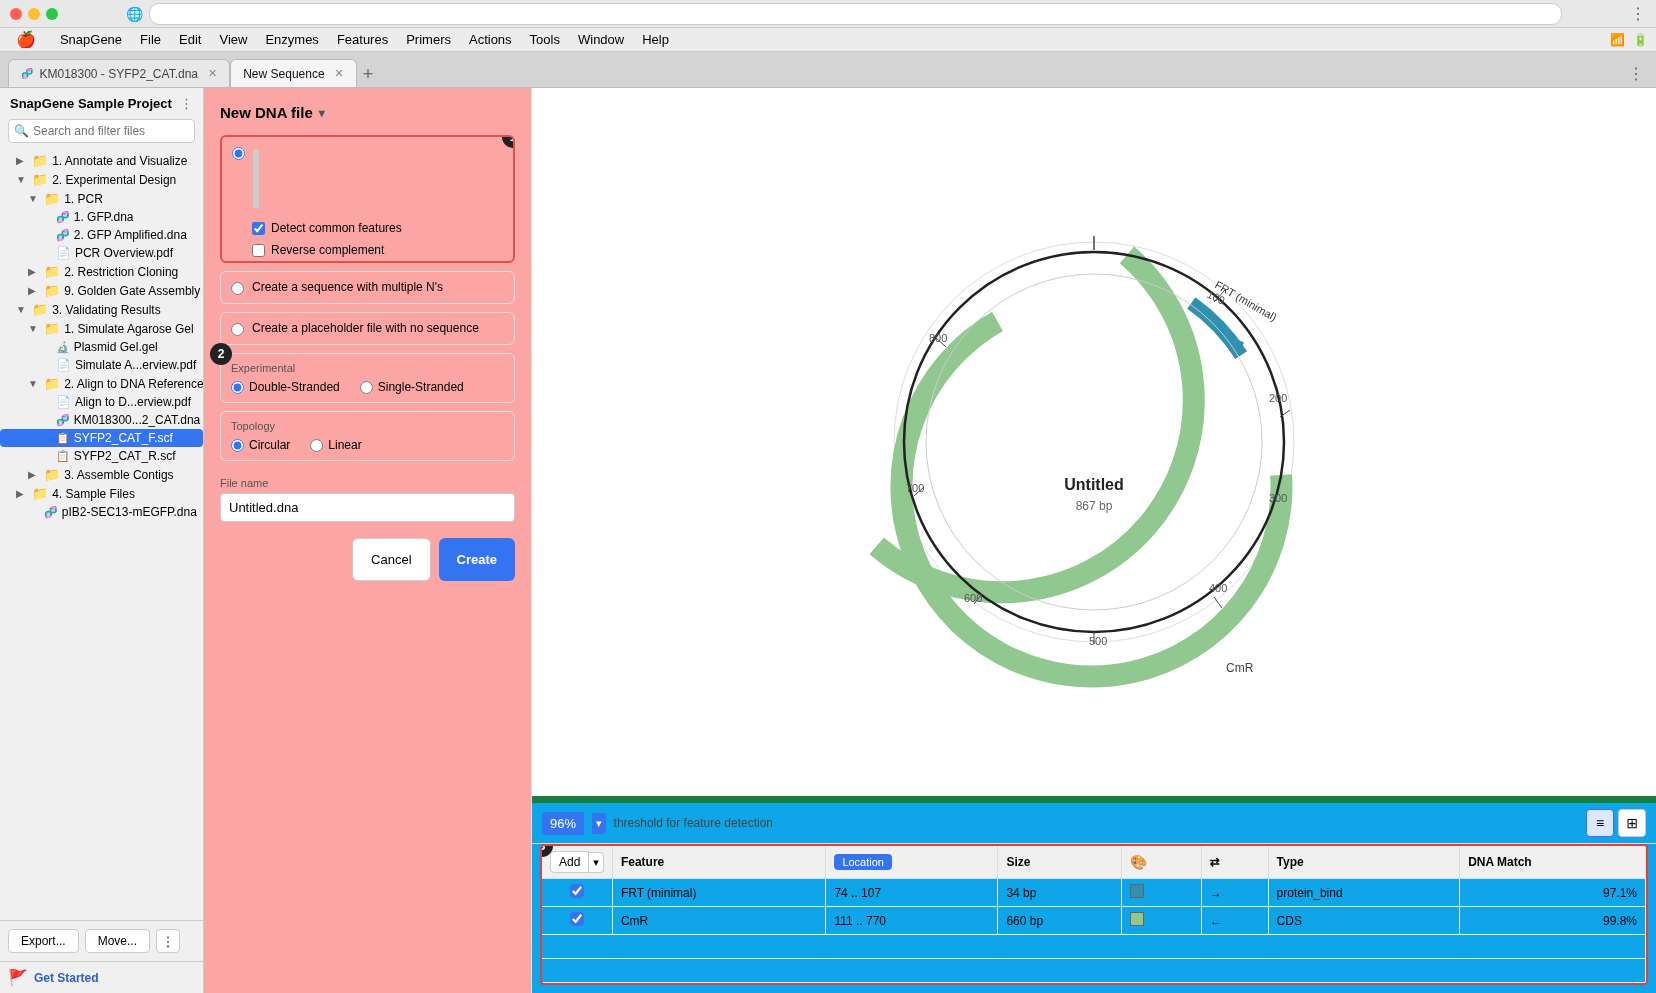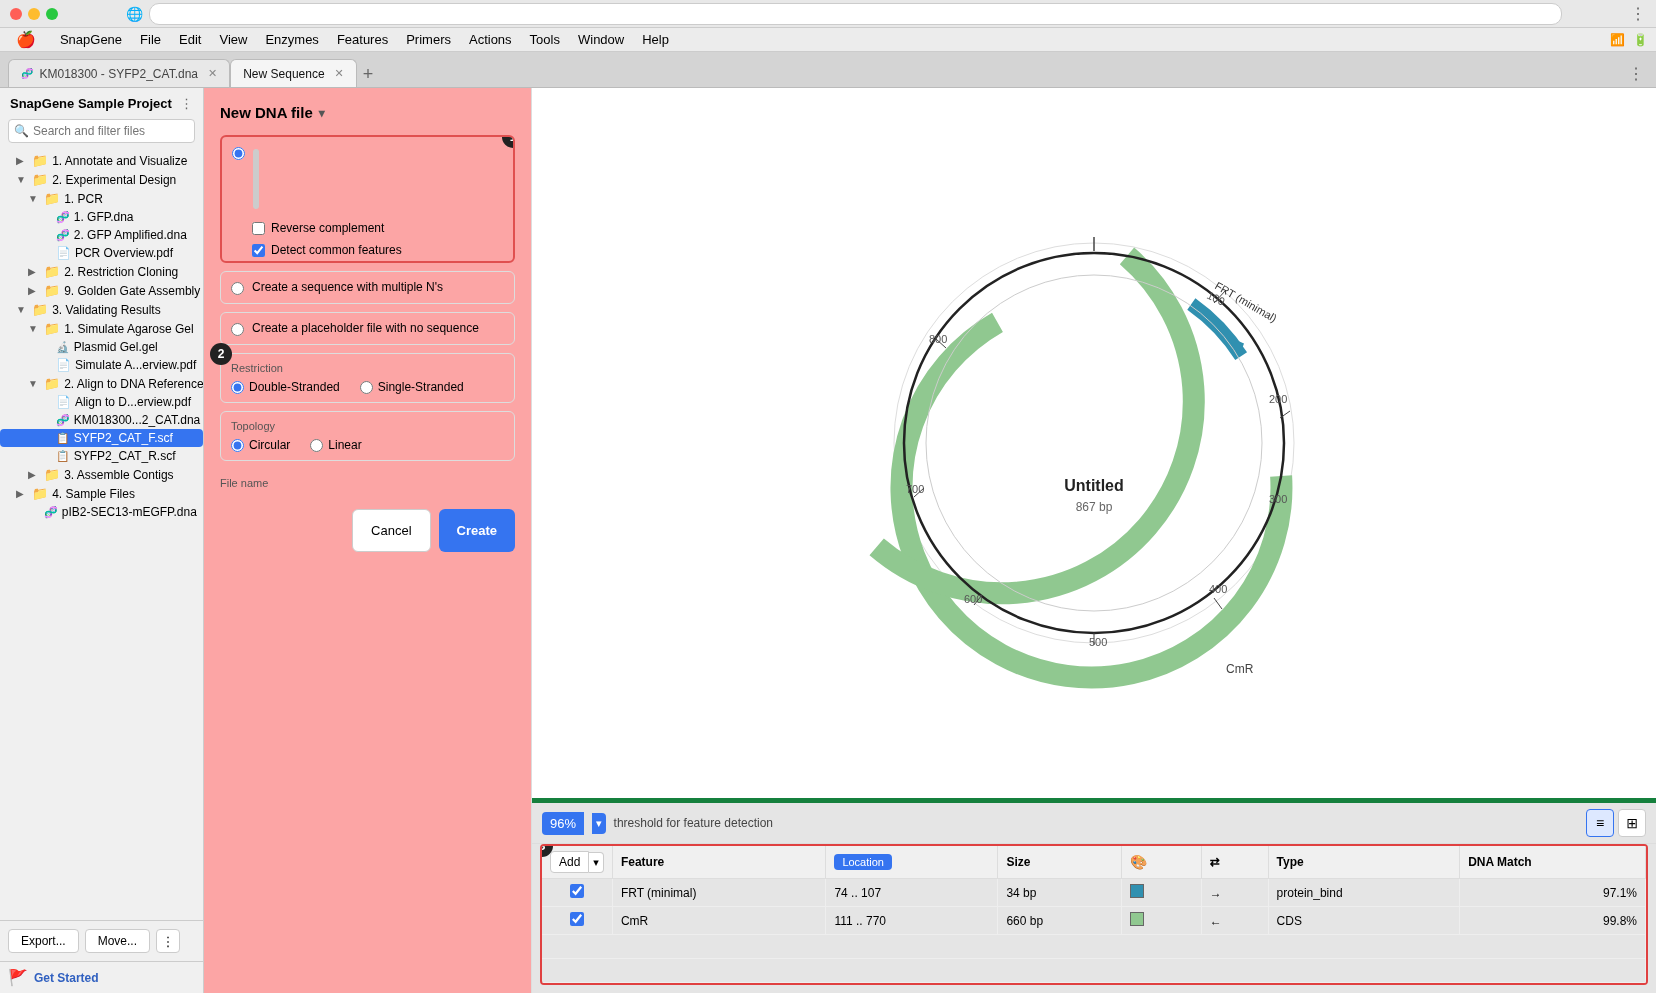--- a/index.html
+++ b/index.html
@@ -335,22 +335,22 @@
       display: flex;
       align-items: center;
       justify-content: center;
       background: white;
       position: relative;
       min-height: 0;
     }
 
     
     .features-panel {
-      border-top: 5px solid #15803d;
-      background: #e5e5e5;
+      border-top: 7px solid #15803d;
+      background: #0ea5e9;
     }
     .features-toolbar {
       display: flex;
       align-items: center;
       padding: 6px 10px;
       gap: 8px;
       border-bottom: 1px solid #ddd;
     }
     .threshold-btn {
       background: #3574f0;
@@ -677,46 +677,46 @@
       <span class="dropdown-arrow">▾</span>
     </div>
 
     <div class="option-box selected" style="position:relative;">
       <span class="badge" style="position:absolute;top:-11px;right:-11px;z-index:2;">1</span>
       <div class="option-row">
         <input type="radio" name="seq-option" checked="" style="margin-top: 2px; accent-color: rgb(53, 116, 240);">
         <div class="scroll-indicator"></div>
       </div>
       <div class="checkbox-row">
+        <input type="checkbox" checked="" style="accent-color: rgb(53, 116, 240);">
+        <span style="font-size:12px;">Detect common features</span>
+      </div>
+      <div class="checkbox-row">
         <input type="checkbox" style="accent-color: rgb(53, 116, 240);">
         <span style="font-size:12px;">Reverse complement</span>
-      </div>
-      <div class="checkbox-row">
-        <input type="checkbox" checked="" style="accent-color: rgb(53, 116, 240);">
-        <span style="font-size:12px;">Detect common features</span>
       </div>
     </div>
 
     <div class="option-box">
       <div class="option-row">
         <input type="radio" name="seq-option" style="margin-top: 2px; accent-color: rgb(53, 116, 240);">
         <span style="font-size:12px;font-weight:500;">Create a sequence with multiple N's</span>
       </div>
     </div>
 
     <div class="option-box">
       <div class="option-row">
         <input type="radio" name="seq-option" style="margin-top: 2px; accent-color: rgb(53, 116, 240);">
         <span style="font-size:12px;font-weight:500;">Create a placeholder file with no sequence</span>
       </div>
     </div>
 
     <div class="section-box" style="position:relative;">
       <span class="badge" style="position:absolute;top:-11px;left:-11px;z-index:2;">2</span>
-      <div class="section-label">Restriction</div>
+      <div class="section-label">Experimental</div>
       <div class="radio-row">
         <label class="radio-option">
           <input type="radio" name="strand" checked="" style="accent-color: rgb(53, 116, 240);">
           <span>Double-Stranded</span>
         </label>
         <label class="radio-option">
           <input type="radio" name="strand" style="accent-color: rgb(53, 116, 240);">
           <span>Single-Stranded</span>
         </label>
       </div>
@@ -731,20 +731,21 @@
         </label>
         <label class="radio-option">
           <input type="radio" name="topo" style="accent-color: rgb(53, 116, 240);">
           <span>Linear</span>
         </label>
       </div>
     </div>
 
     <div class="file-name-section">
       <div class="file-name-label">File name</div>
+      <input class="file-name-input" type="text" value="Untitled.dna" style="">
     </div>
 
     <div class="dialog-footer">
       <button class="btn-cancel">Cancel</button>
       <button class="btn-create">Create</button>
     </div>
   </div>
 
   <div class="right-panel">
 

